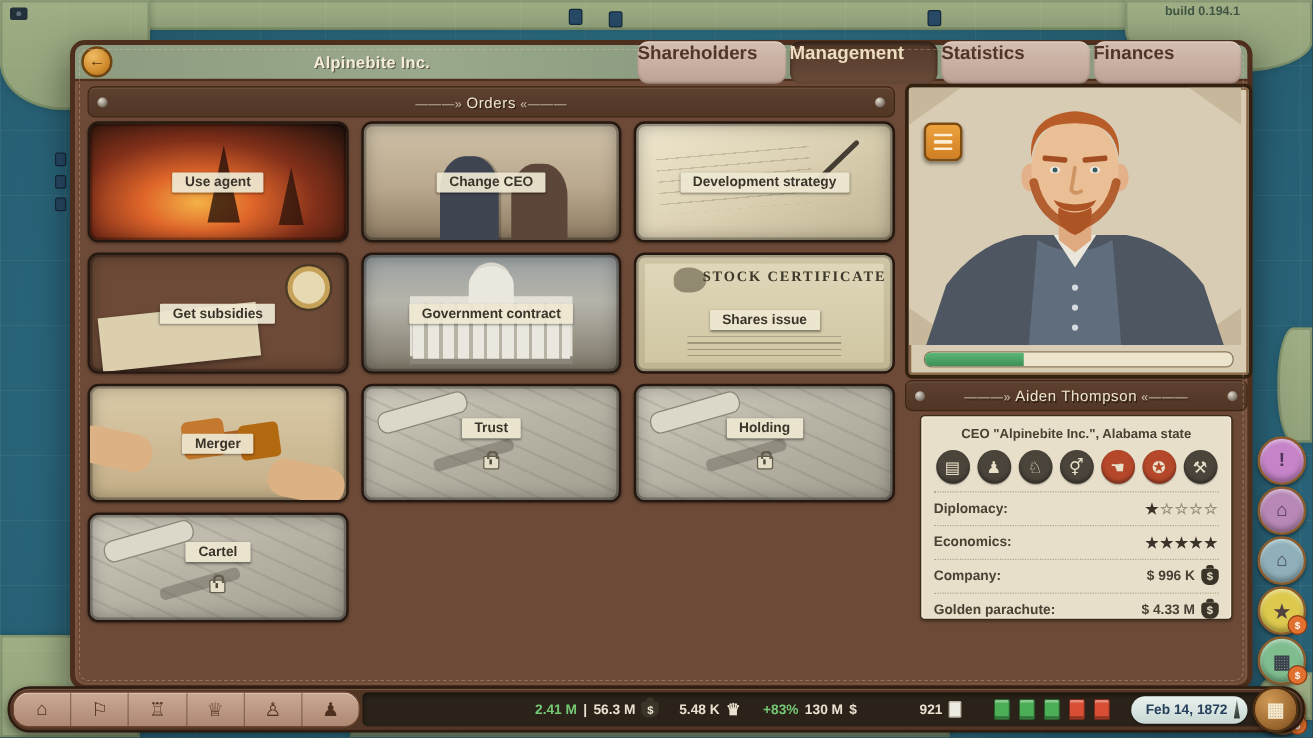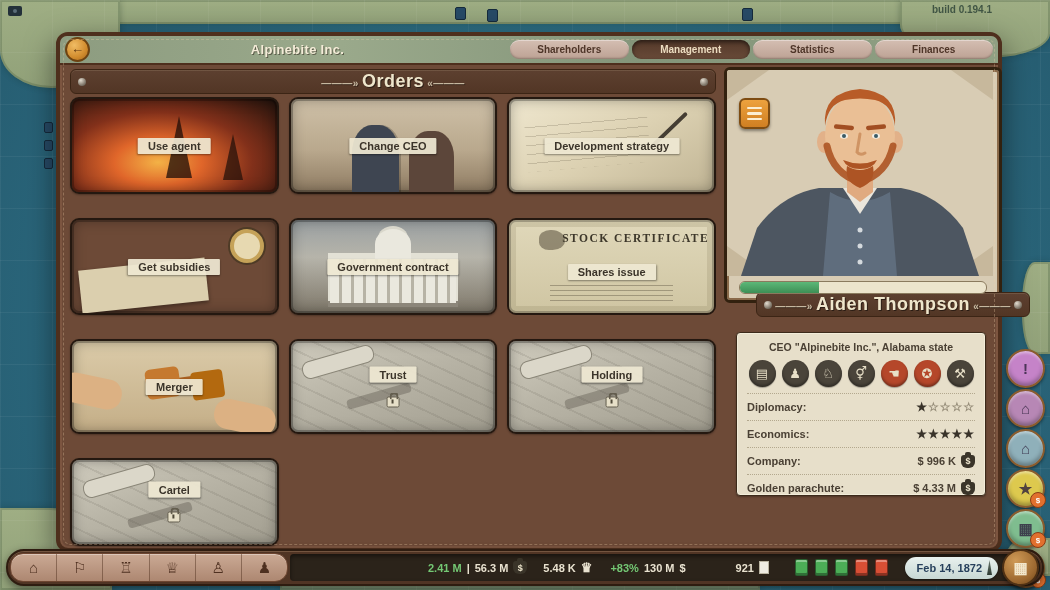--- a/index.html
+++ b/index.html
@@ -22,38 +22,38 @@
   
   .titlebar{position:absolute;left:0;top:0;right:0;height:27px;display:flex;align-items:center;
     background:linear-gradient(90deg,#8d9c80,#9aa98b 30%,#84957a 62%,#90a083);
     border-radius:7px 7px 0 0;border-bottom:2px solid #4e2f1d;}
   .backbtn{width:21px;height:21px;margin-left:5px;border-radius:50%;flex:0 0 auto;cursor:pointer;
     background:radial-gradient(circle at 35% 30%, #f0bc64,#d18c2e 60%,#a5661a);
     border:2px solid #6d4312;color:#5a3510;font-weight:bold;font-size:13px;line-height:19px;text-align:center;}
   .win-title{width:415px;text-align:center;color:#f4ecd8;font-weight:bold;font-size:13px;
     text-shadow:1px 1px 0 rgba(40,30,20,.55);letter-spacing:.3px;}
   .tabs{display:flex;flex:1;gap:3px;margin:0 5px;}
-  .tab{flex:1;height:19px;line-height:19px;text-align:center;border-radius:9px;font-size:10px;font-weight:bold;
+  .tab{flex:1;height:34px;line-height:19px;border-radius:9px;font-size:15px;font-weight:bold;
     background:linear-gradient(#d4beb2,#bda294);color:#4e3528;cursor:pointer;
     box-shadow:inset 0 1px 0 rgba(255,255,255,.4), inset 0 -1px 2px rgba(0,0,0,.25);}
   .tab.active{background:linear-gradient(#54392a,#684a38);color:#ecdcc0;
     box-shadow:inset 0 2px 4px rgba(0,0,0,.55);}
   
   .hbar{position:absolute;height:23px;background:linear-gradient(#5d4030,#523625);
     border:1px solid #3c2515;border-radius:6px;display:flex;align-items:center;justify-content:center;
     box-shadow:inset 0 1px 0 rgba(255,235,200,.12);}
   .rivet{position:absolute;top:50%;margin-top:-4px;width:8px;height:8px;border-radius:50%;
     background:radial-gradient(circle at 35% 30%, #e2dbcf,#857c6f 60%,#4e463c);}
   .rivet.l{left:7px}.rivet.r{right:7px}
-  .deco{color:#efe6cc;font-size:18px;font-weight:bold;letter-spacing:.5px;text-shadow:1px 1px 0 rgba(0,0,0,.5);}
+  .deco{color:#efe6cc;font-size:12px;font-weight:normal;letter-spacing:.5px;text-shadow:1px 1px 0 rgba(0,0,0,.5);}
   .deco::before{content:"———» ";opacity:.75;font-size:10px;}
   .deco::after{content:" «———";opacity:.75;font-size:10px;}
   
   #grid{position:absolute;left:10px;top:61px;width:646px;display:grid;
-    grid-template-columns:1fr 1fr 1fr;grid-template-rows:97px 97px 95px 88px;gap:24px 10px;}
+    grid-template-columns:1fr 1fr 1fr;grid-template-rows:97px 97px 95px 88px;gap:8px 10px;}
   .card{position:relative;border-radius:9px;border:2px solid #241810;overflow:hidden;cursor:pointer;
     box-shadow:inset 0 0 0 2px rgba(0,0,0,.25), inset 0 0 14px rgba(0,0,0,.35), 0 1px 2px rgba(0,0,0,.3);}
   .card::before,.card::after{z-index:0;}
   .ribbon{position:absolute;left:50%;top:50%;transform:translate(-50%,-50%);z-index:2;
     background:rgba(238,231,210,.93);color:#3b342a;font-size:11px;font-weight:bold;
     padding:2px 10px;white-space:nowrap;box-shadow:0 1px 2px rgba(0,0,0,.4);border-radius:1px;}
   .lockwrap{position:absolute;left:50%;top:50%;transform:translate(-50%,-50%);z-index:2;
     display:flex;flex-direction:column;align-items:center;}
   .lockwrap .ribbon{position:static;transform:none;}
   .lock{width:11px;height:9px;background:#e6dfc8;border:1px solid #635d4e;border-radius:2px;position:relative;margin-top:14px;}
@@ -126,21 +126,21 @@
     box-shadow:inset 0 0 0 2px #8a6a4a;}
   #portrait svg{position:absolute;left:0;top:0;}
   .menubtn{position:absolute;left:12px;top:28px;width:27px;height:27px;z-index:3;cursor:pointer;
     background:linear-gradient(#eda23e,#d07f22);border:2px solid #7e4c12;border-radius:6px;
     box-shadow:0 2px 3px rgba(0,0,0,.4);display:flex;flex-direction:column;justify-content:center;gap:3px;align-items:center;}
   .menubtn i{display:block;width:15px;height:2.5px;background:#fbeed2;border-radius:2px;}
   .loybar{position:absolute;left:12px;right:12px;bottom:6px;height:11px;z-index:3;
     background:#ece4cc;border:1px solid #8a7a5e;border-radius:6px;overflow:hidden;display:flex;}
   .loy-g{height:100%;background:linear-gradient(#5cb878,#3d8f55);}
   .loy-r{height:100%;flex:1;background:linear-gradient(#d express,#d96a3a 0%,#c04c28 100%);}
-  #namebar{left:664px;top:256px;width:272px;margin-left:32px;}
+  #namebar{left:664px;top:268px;width:272px;}
   #infocard{position:absolute;left:676px;top:296px;width:248px;height:162px;
     background:#e7dfca;border:1px solid #3c2a1a;border-radius:4px;
     box-shadow:inset 0 0 0 1px #f2ecd9, 0 1px 2px rgba(0,0,0,.3);}
   .role{padding-top:8px;text-align:center;font-size:10.5px;font-weight:bold;color:#4a4034;}
   .traits{display:flex;justify-content:center;gap:6px;margin:7px 0 6px;}
   .trait{width:27px;height:27px;border-radius:50%;display:flex;align-items:center;justify-content:center;
     color:#e8e0c8;font-size:13px;box-shadow:inset 0 -2px 3px rgba(0,0,0,.35), 0 1px 1px rgba(0,0,0,.3);}
   .srow{display:flex;justify-content:space-between;align-items:center;height:26px;margin:0 10px;
     border-top:1px dotted #b3a88e;font-size:11px;font-weight:bold;color:#4a4034;}
   .stars .f{color:#39332a;font-size:12px;letter-spacing:1px;}

